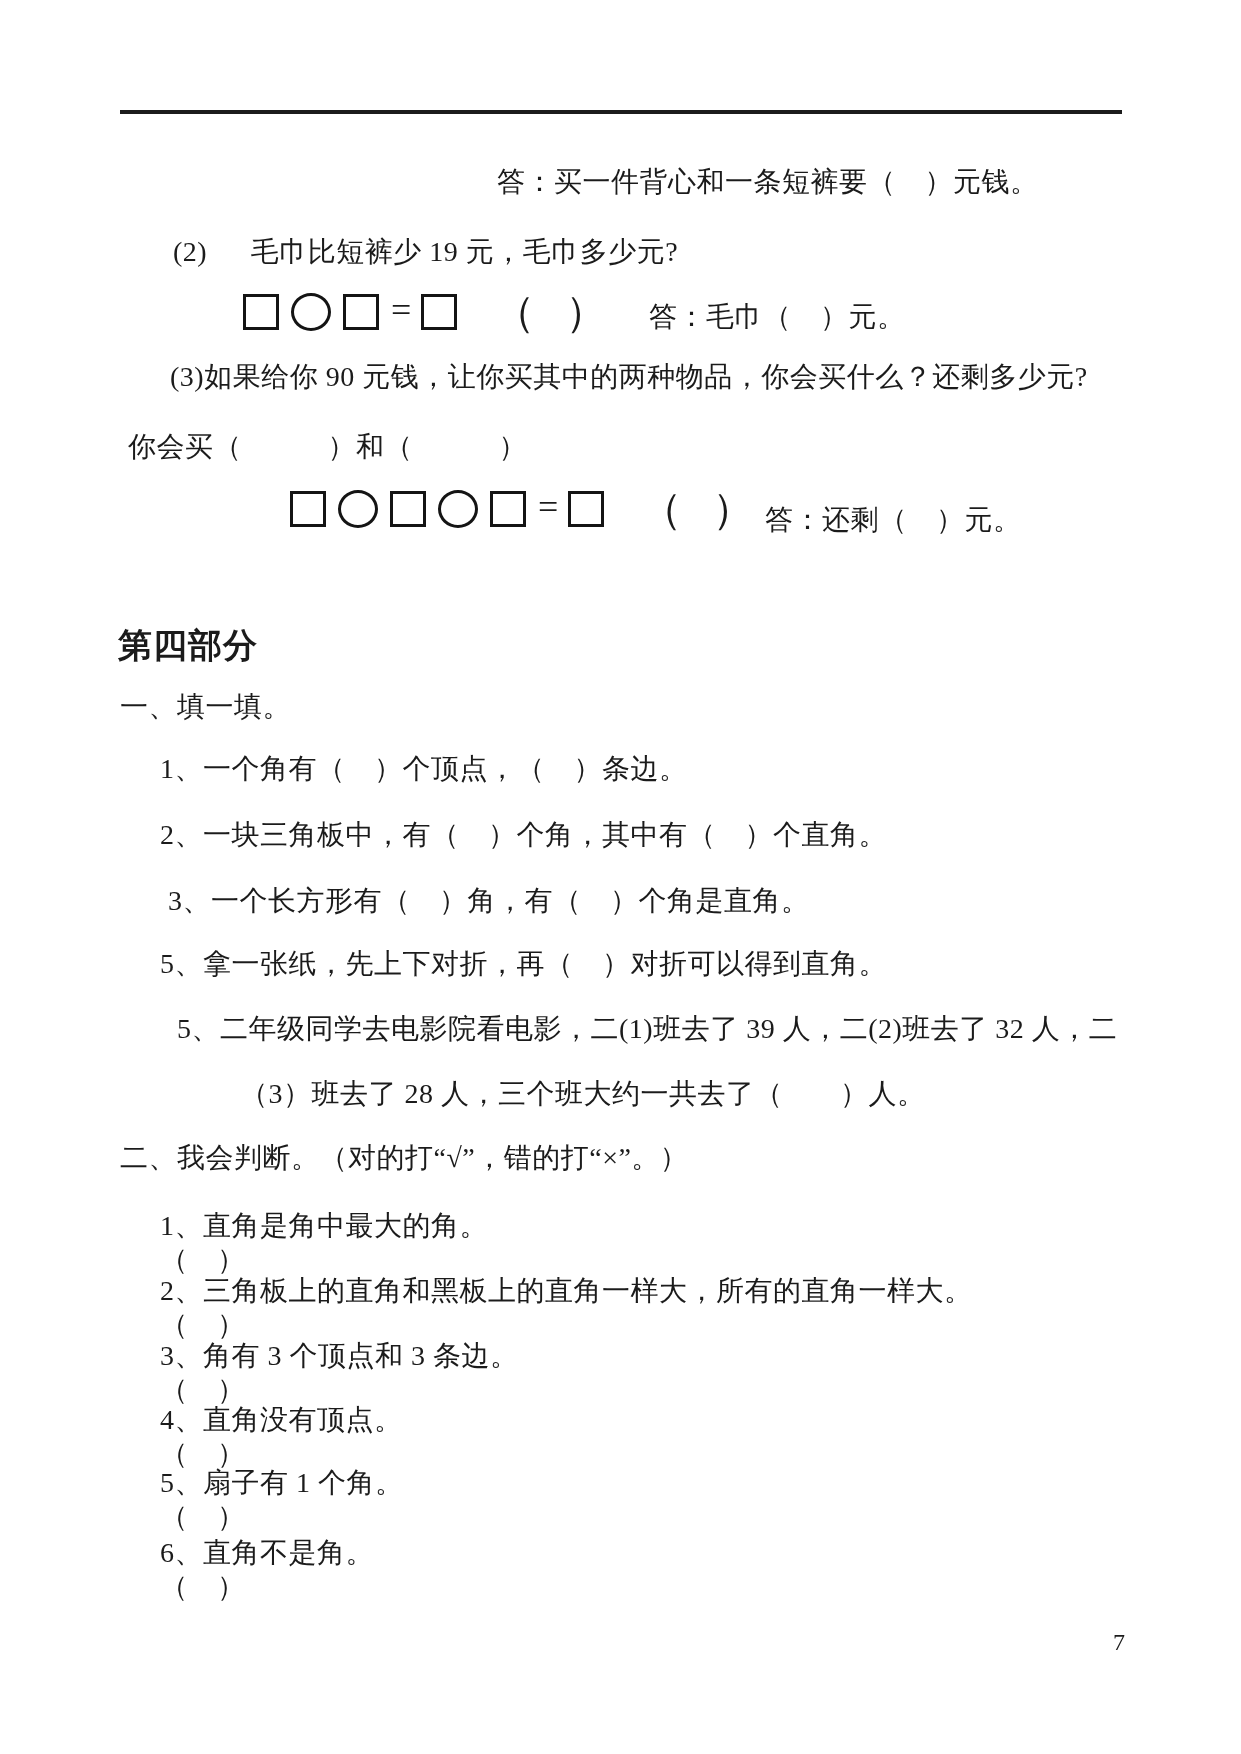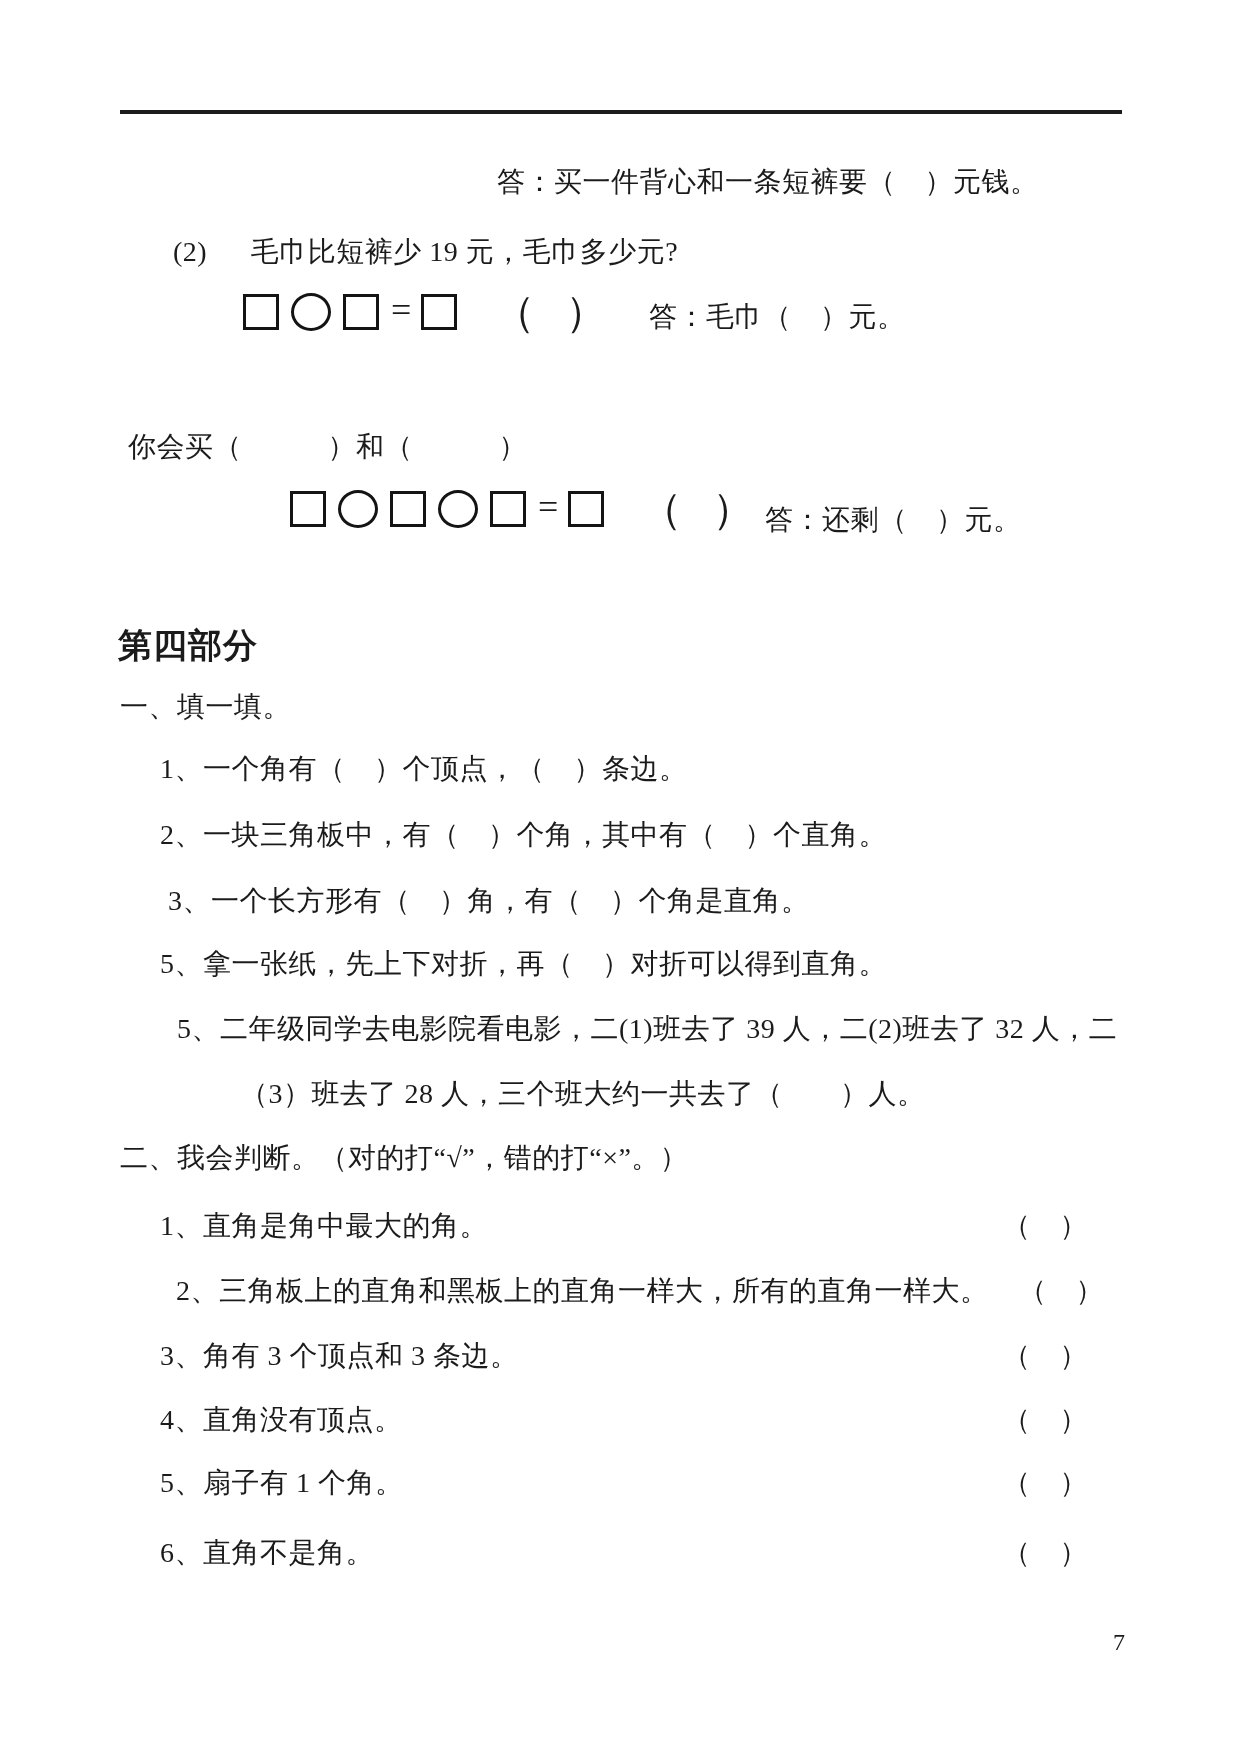--- a/index.html
+++ b/index.html
@@ -71,20 +71,21 @@
     position:absolute;
     left:160px;
     width:928px;
     display:flex;
     justify-content:space-between;
     align-items:baseline;
     font-size:28px;
     line-height:34px;
     white-space:pre;
     letter-spacing:0.5px;
+    flex-direction:column;
   }
   .page-num{
     position:absolute;
     font-size:24px;
     line-height:28px;
   }
 </style>
 </head>
 <body>
 
@@ -102,20 +103,21 @@
         <div class="shape-circle"></div>
         <div class="shape-box"></div>
         <span class="eq-sign">=</span>
         <div class="shape-box"></div>
       </span>
     <span class="eq-paren">（　）</span>
   </div>
 
   <div class="line" style="left:649px;top:300px;">答：毛巾（　）元。</div>
 
+  <div class="line" style="left:170px;top:360px;">(3)如果给你 90 元钱，让你买其中的两种物品，你会买什么？还剩多少元?</div>
 
   <div class="line" style="left:128px;top:430px;">你会买（　　　）和（　　　）</div>
 
   <div class="eq-row" style="left:290px;top:488px;">
     <span class="eq-shapes">
         <div class="shape-box"></div>
         <div class="shape-circle"></div>
         <div class="shape-box"></div>
         <div class="shape-circle"></div>
         <div class="shape-box"></div>
@@ -137,21 +139,21 @@
   <div class="line" style="left:160px;top:947px;">5、拿一张纸，先上下对折，再（　）对折可以得到直角。</div>
   <div class="line" style="left:177px;top:1012px;">5、二年级同学去电影院看电影，二(1)班去了 39 人，二(2)班去了 32 人，二</div>
   <div class="line" style="left:240px;top:1077px;">（3）班去了 28 人，三个班大约一共去了（　　）人。</div>
 
   <div class="line" style="left:120px;top:1141px;">二、我会判断。（对的打“√”，错的打“×”。）</div>
 
   <div class="j-row" style="top:1209px;">
     <span>1、直角是角中最大的角。</span>
     <span>（　）</span>
   </div>
-  <div class="j-row" style="top:1274px;margin-left:16px;">
+  <div class="j-row" style="top:1274px;">
     <span>2、三角板上的直角和黑板上的直角一样大，所有的直角一样大。</span>
     <span>（　）</span>
   </div>
   <div class="j-row" style="top:1339px;">
     <span>3、角有 3 个顶点和 3 条边。</span>
     <span>（　）</span>
   </div>
   <div class="j-row" style="top:1403px;">
     <span>4、直角没有顶点。</span>
     <span>（　）</span>

